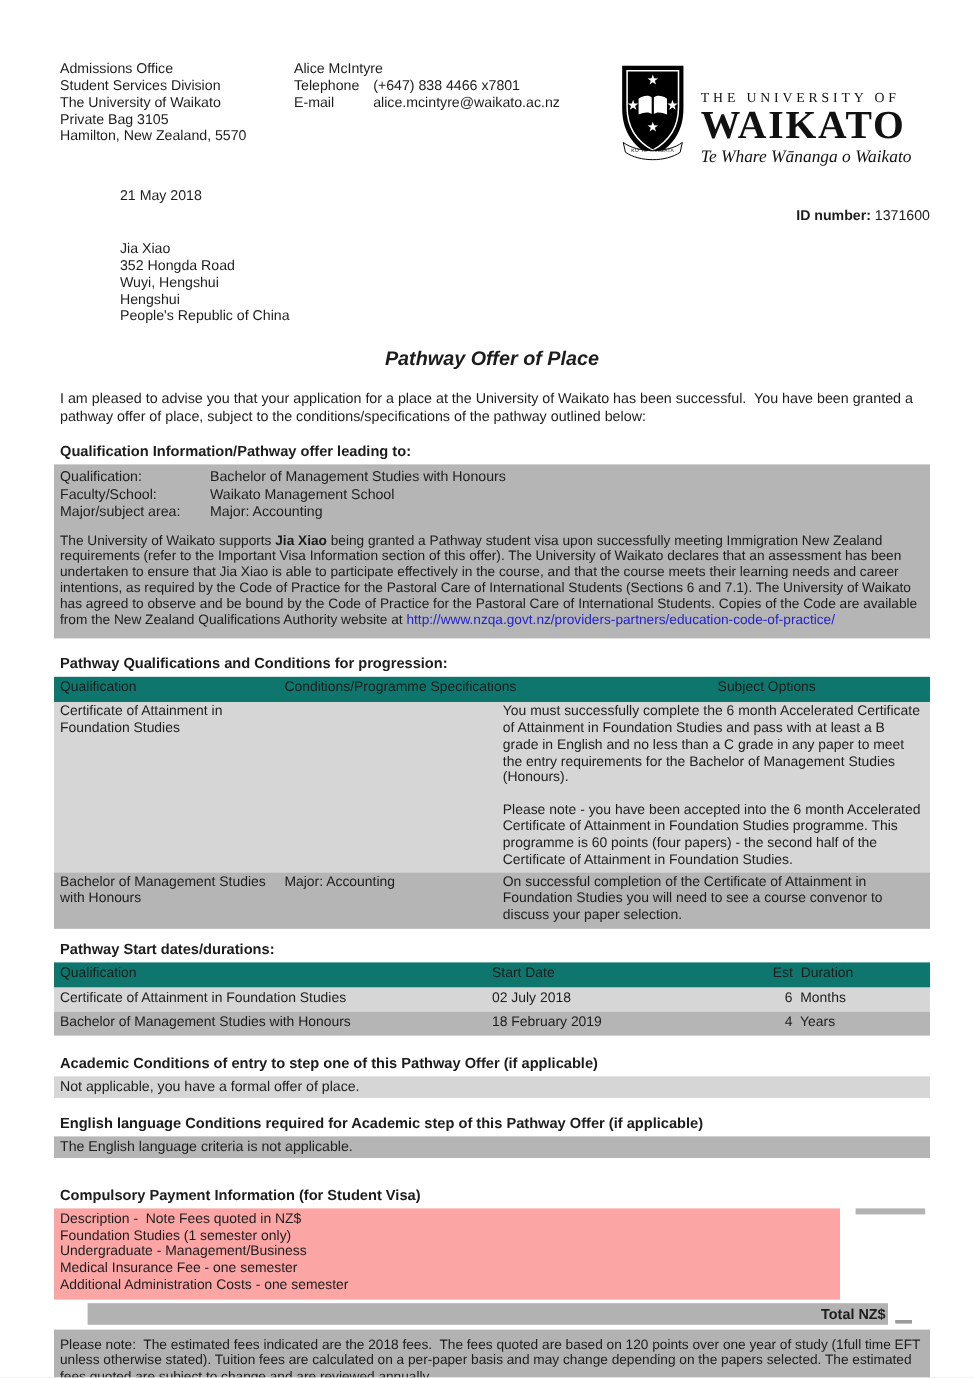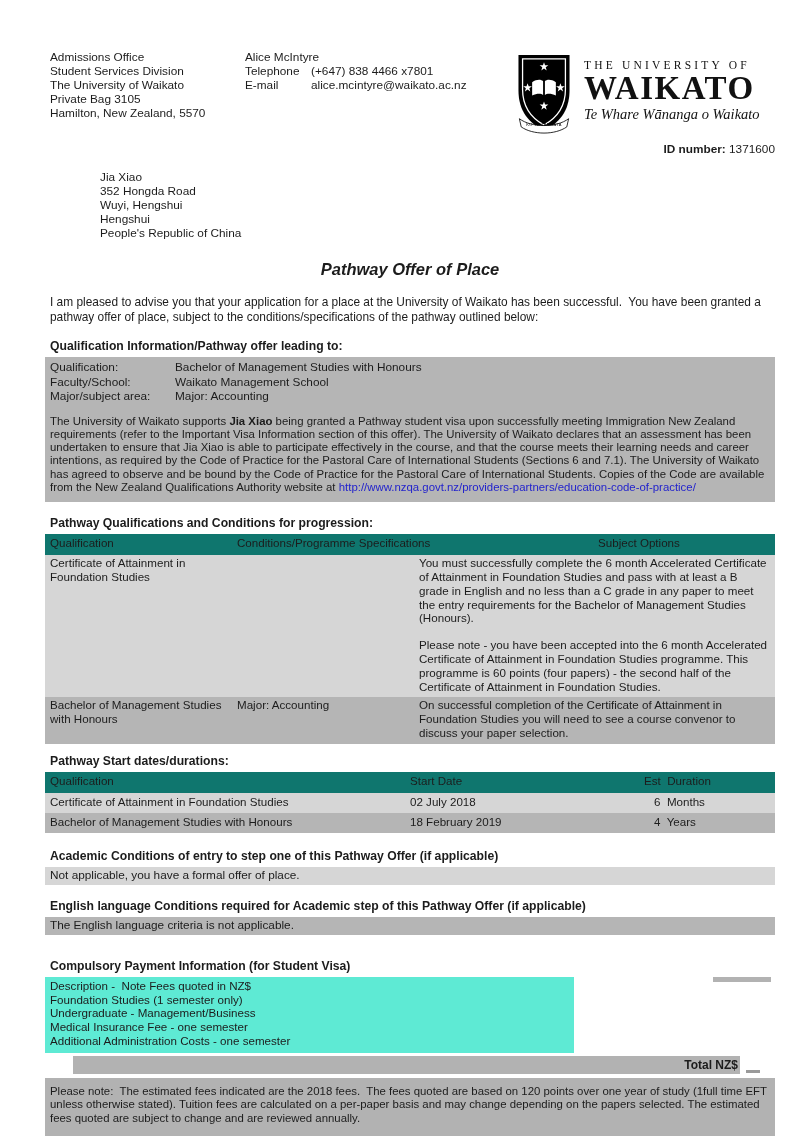--- a/index.html
+++ b/index.html
@@ -14,21 +14,21 @@
     padding:50px 37px 0 45px;
     overflow:hidden;
   }
   .prewrap{white-space:pre-wrap;}
   
   .hdr{display:flex;align-items:flex-start;}
   .sender{width:195px;padding-left:5px;line-height:14px;font-size:11.8px;}
   .contact{width:268px;line-height:14px;font-size:11.8px;}
   .crow{display:flex;}
   .clabel{width:66px;}
-  .logo{flex:1;display:flex;align-items:flex-start;}
+  .logo{flex:1;display:flex;align-items:flex-end;}
   .crest{margin-right:9px;}
   .logo-text{margin-top:9px;font-family:"Liberation Serif", serif;color:#111;}
   .lt1{font-size:11.5px;letter-spacing:3.2px;margin-bottom:1px;}
   .lt2{font-size:33px;font-weight:bold;letter-spacing:1.5px;line-height:32px;}
   .lt3{font-size:14.5px;font-style:italic;margin-top:2px;}
   
   .date-line{margin-top:16px;margin-left:55px;font-size:11.8px;}
   .id-line{text-align:right;margin-top:2px;font-size:11.8px;}
   .id-line b{font-weight:bold;}
   .recipient{margin-top:14px;margin-left:55px;line-height:14px;font-size:11.8px;}
@@ -54,21 +54,21 @@
   .pc2{width:182px;}
   .pc3{width:361px;}
   .cond-gap{height:13px;}
   .sc1{width:360px;}
   .sc2{width:225px;}
   .sc3{width:145px;padding-left:14px;}
   .sc3v{width:145px;padding-left:24px;}
   .oneline{line-height:15px;padding:1px 6px 2px 5px;box-sizing:border-box;width:730px;margin-top:3px;font-size:11.8px;}
   
   .pay-wrap{position:relative;width:730px;margin-top:3px;}
-  .pay-desc{width:529px;background:#5eead4;box-sizing:border-box;padding:2px 6px 5px 5px;line-height:13.8px;font-size:11.6px;}
+  .pay-desc{width:655px;background:#fca5a5;box-sizing:border-box;padding:2px 6px 5px 5px;line-height:13.8px;font-size:11.6px;}
   .pay-strip{position:absolute;top:0;left:668px;width:58px;height:5px;background:#b2b2b2;}
   .total-row{display:flex;margin-top:3px;width:730px;padding-left:28px;}
   .total-left{width:667px;background:#b2b2b2;text-align:right;font-weight:bold;font-size:12px;line-height:18px;padding-right:2px;box-sizing:border-box;}
   .total-right{width:63px;position:relative;background:#ffffff;}
   .total-right .mark{position:absolute;left:6px;bottom:1px;width:14px;height:3px;background:#9a9a9a;}
   .fees-note{margin-top:4px;width:730px;background:#b2b2b2;box-sizing:border-box;padding:7px 8px 10px 5px;font-size:11.4px;line-height:13.6px;}
 </style>
 </head>
 <body>
 
@@ -109,20 +109,21 @@
         <text x="34" y="81.5" text-anchor="middle" font-size="4.4" letter-spacing="0.4" fill="#000">KO TE TANGATA</text>
       </svg>
       <div class="logo-text">
         <div class="lt1">THE UNIVERSITY OF</div>
         <div class="lt2">WAIKATO</div>
         <div class="lt3">Te Whare Wānanga o Waikato</div>
       </div>
     </div>
   </div>
 
+  <div class="date-line">21 May 2018</div>
   <div class="id-line"><b>ID number:</b><span class="prewrap"> 1371600</span></div>
   <div class="recipient">
     <div>Jia Xiao</div>
     <div>352 Hongda Road</div>
     <div>Wuyi, Hengshui</div>
     <div>Hengshui</div>
     <div>People's Republic of China</div>
   </div>
 
   <div class="title">Pathway Offer of Place</div>

